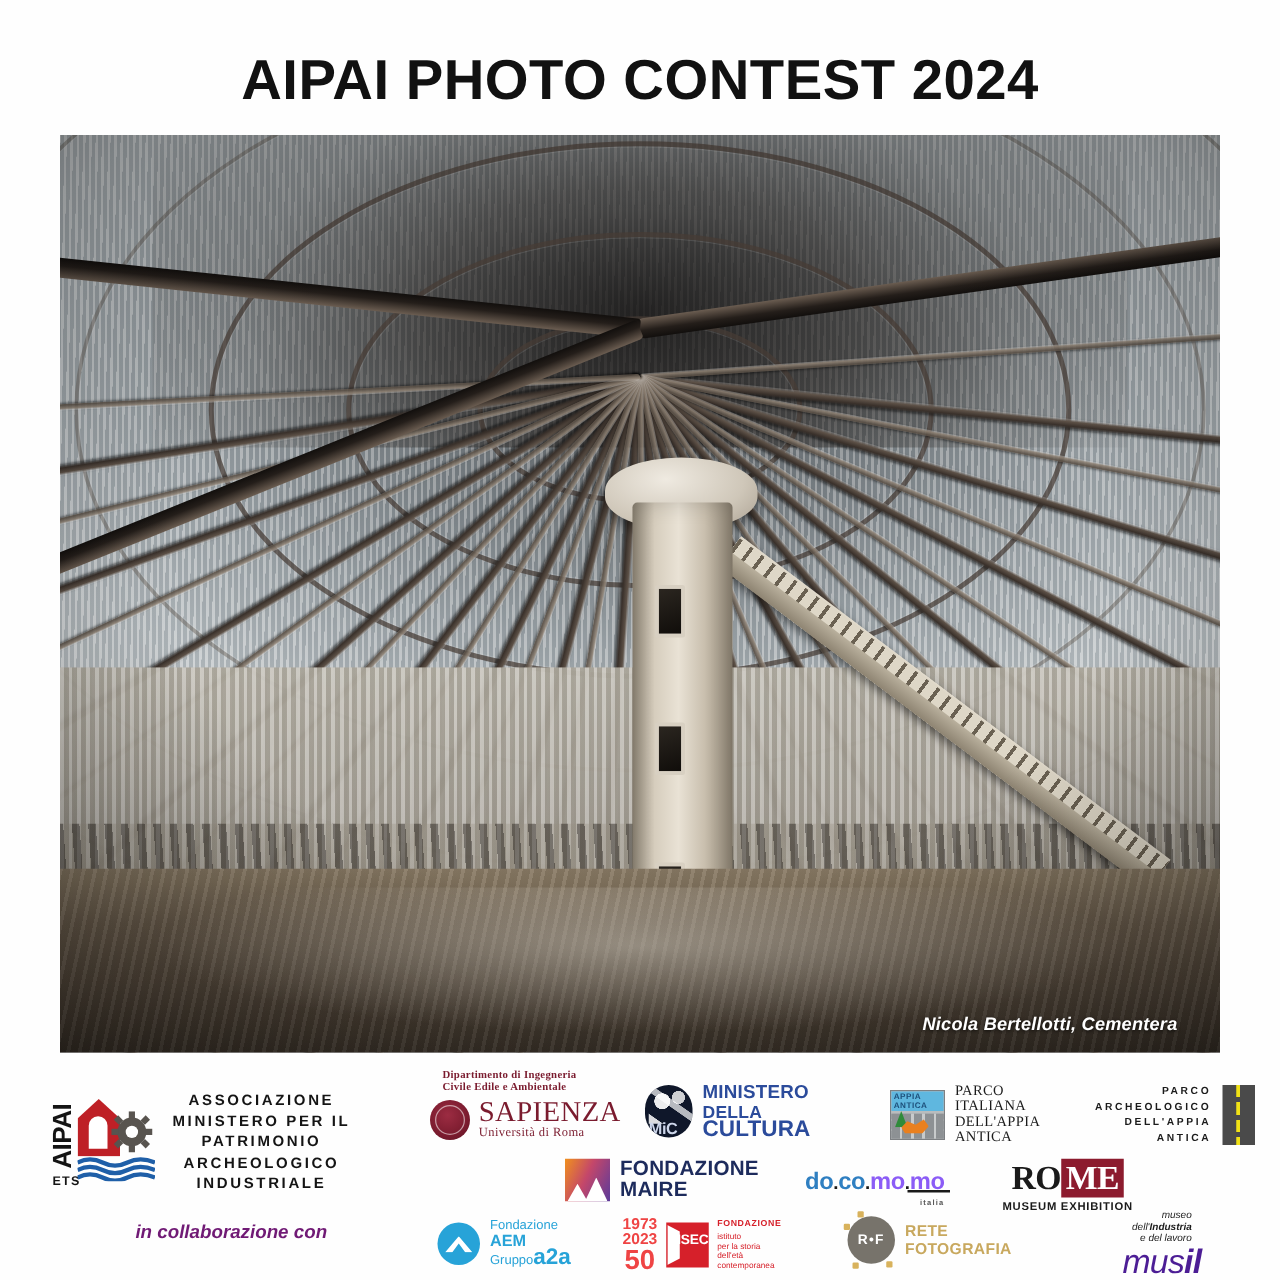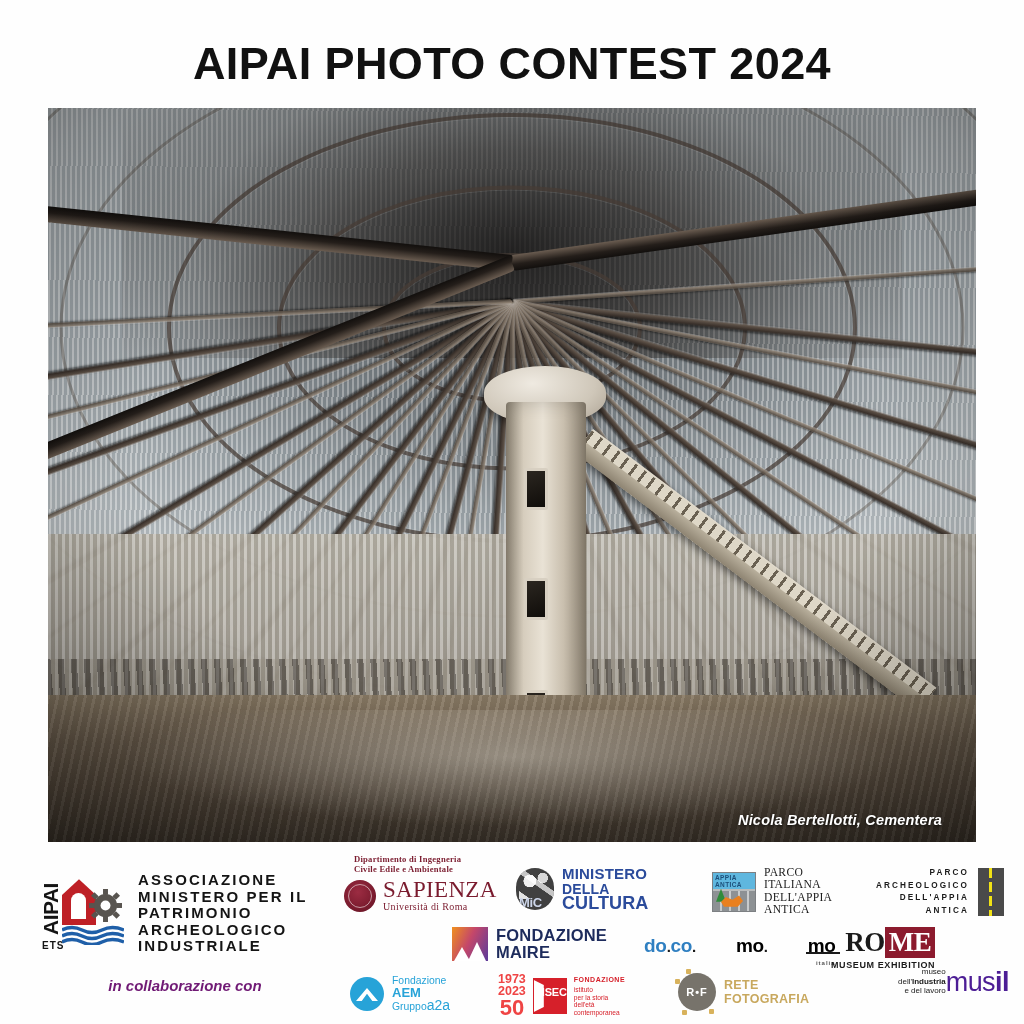--- a/index.html
+++ b/index.html
@@ -207,22 +207,22 @@
     position: absolute; left: 31px; top: 16px; width: 15px; height: 26px;
     background: #ffffff; border-radius: 8px 8px 0 0;
   }
   .aipai-gear {
     position: absolute; left: 49px; top: 12px; width: 33px; height: 33px;
   }
   .aipai-wave {
     position: absolute; left: 22px; bottom: 4px; width: 62px; height: 20px;
   }
   .aipai-text {
-    font-size: 15px; font-weight: 800; letter-spacing: 2.1px;
-    line-height: 16.5px; color: #141414;
+    font-size: 12px; font-weight: 800; letter-spacing: 2.1px;
+    line-height: 16.5px; color: #141414; text-align: center;
   }
   .collab {
     margin-top: 22px; text-align: center; width: 290px;
     font-style: italic; font-size: 15px; font-weight: 600; color: #701a75;
   }
 
   
   .logo { position: absolute; display: flex; align-items: center; }
 
   
@@ -247,21 +247,21 @@
     font-size: 23px; line-height: 22px; letter-spacing: .3px;
   }
   .sap-sub {
     font-family: "Liberation Serif", serif; color: #7a1b2e;
     font-size: 10px; letter-spacing: .35px;
   }
 
   
   #mic { left: 516px; top: 22px; gap: 8px; }
   .mic-sq {
-    width: 38px; height: 42px; background: #404040; position: relative; overflow: hidden; border-radius: 21px;
+    width: 38px; height: 42px; background: #0f172a; position: relative; overflow: hidden; border-radius: 21px;
   }
   .mic-art {
     position: absolute; left: 3px; top: 1px; width: 36px; height: 30px;
     background:
       radial-gradient(circle at 30% 40%, rgba(255,255,255,.92) 0 20%, rgba(255,255,255,0) 21%),
       radial-gradient(circle at 66% 30%, rgba(255,255,255,.8) 0 16%, rgba(255,255,255,0) 17%),
       linear-gradient(35deg, rgba(255,255,255,.85) 0 14%, rgba(43,75,155,0) 15% 46%, rgba(255,255,255,.7) 47% 58%, rgba(43,75,155,0) 59%);
   }
   .mic-tag {
     position: absolute; left: 3px; bottom: 0px; color: #cdd6ea;
@@ -328,53 +328,53 @@
     position: absolute; bottom: 0; background: #ffffff;
   }
   .maire-sq .m1 { left: 2px; width: 16px; height: 14px; clip-path: polygon(50% 0, 100% 100%, 0 100%); }
   .maire-sq .m2 { left: 16px; width: 18px; height: 19px; clip-path: polygon(50% 0, 100% 100%, 0 100%); }
   .maire-words { color: #1d2b5c; font-weight: 800; font-size: 16.5px; line-height: 17px; letter-spacing: .2px; }
 
   
   #docomomo { left: 644px; top: 90px; }
   .dmm { position: relative; font-weight: 800; font-size: 19px; letter-spacing: -.3px; }
   .dmm .b { color: #2f7fc1; }
-  .dmm .k { color: #000000; margin-left: 40px; }
+  .dmm .k { color: #8b5cf6; }
   .dmm .dot { color: #1a1a1a; font-size: 15px; }
   .dmm-it {
     position: absolute; right: 0; bottom: -9px;
     font-size: 6px; color: #555555; letter-spacing: 1px;
   }
   .dmm-rule {
     position: absolute; right: -4px; bottom: 3px; width: 34px; height: 2px; background: #1a1a1a;
   }
 
   
-  #rome { left: 802px; top: 82px; flex-direction: column; align-items: flex-end; margin-left: 29px; }
+  #rome { left: 802px; top: 82px; flex-direction: column; align-items: center; }
   .rome-top { display: flex; align-items: stretch; }
   .rome-ro { color: #1a1a1a; font-family: "Liberation Serif", serif; font-size: 27px; font-weight: 700; letter-spacing: -.5px; }
   .rome-me {
     background: #8c1b2e; color: #ffffff; font-family: "Liberation Serif", serif;
     font-size: 27px; font-weight: 700; padding: 0 4px; letter-spacing: -.5px;
   }
   .rome-sub { margin-top: 2px; font-size: 9px; font-weight: 700; letter-spacing: .6px; color: #1a1a1a; }
 
   
   #aem { left: 350px; top: 130px; gap: 8px; }
   .aem-circle {
     width: 34px; height: 34px; border-radius: 50%; background: #27a3d8; position: relative;
   }
   .aem-circle::after {
     content: ""; position: absolute; left: 6px; top: 11px; width: 22px; height: 13px;
     background: #ffffff;
     clip-path: polygon(50% 0, 100% 100%, 74% 100%, 50% 44%, 26% 100%, 0 100%);
   }
   .aem-words { color: #27a3d8; font-size: 10.4px; line-height: 12px; }
   .aem-words .big { font-size: 13px; font-weight: 800; }
-  .aem-words .a2a { font-weight: 400; font-size: 14px; }
+  .aem-words .a2a { font-weight: 700; font-size: 18px; }
 
   
   #isec { left: 498px; top: 128px; gap: 7px; }
   .isec-years { color: #ef4444; font-weight: 800; line-height: 12px; text-align: center; }
   .isec-years .y { font-size: 12.5px; }
   .isec-years .fifty { font-size: 22px; line-height: 22px; }
   .isec-sq {
     width: 34px; height: 36px; background: #d6202a; position: relative; overflow: hidden;
   }
   .isec-sq .w {
@@ -394,21 +394,21 @@
     width: 38px; height: 38px; border-radius: 50%; background: #77736b; position: relative;
   }
   .rete-circle .rf {
     position: absolute; inset: 0; display: flex; align-items: center; justify-content: center;
     color: #ffffff; font-weight: 800; font-size: 11px; letter-spacing: 1px;
   }
   .rete-dot { position: absolute; width: 5px; height: 5px; background: #d8b25c; border-radius: 1px; }
   .rete-words { color: #c8a85e; font-weight: 700; font-size: 12.5px; line-height: 14px; letter-spacing: .3px; }
 
   
-  #musil { left: 898px; top: 122px; flex-direction: row; align-items: flex-end; }
+  #musil { left: 898px; top: 122px; flex-direction: column; align-items: center; font-style: italic; }
   .musil-top { text-align: right; color: #1a1a1a; font-size: 8px; line-height: 9.6px; }
   .musil-top b { font-weight: 800; }
   .musil-word { color: #4c1d95; font-size: 27px; line-height: 27px; letter-spacing: -.6px; font-weight: 400; }
   .musil-word b { font-weight: 800; }
 </style>
 </head>
 <body>
 
 <div id="poster">
 

